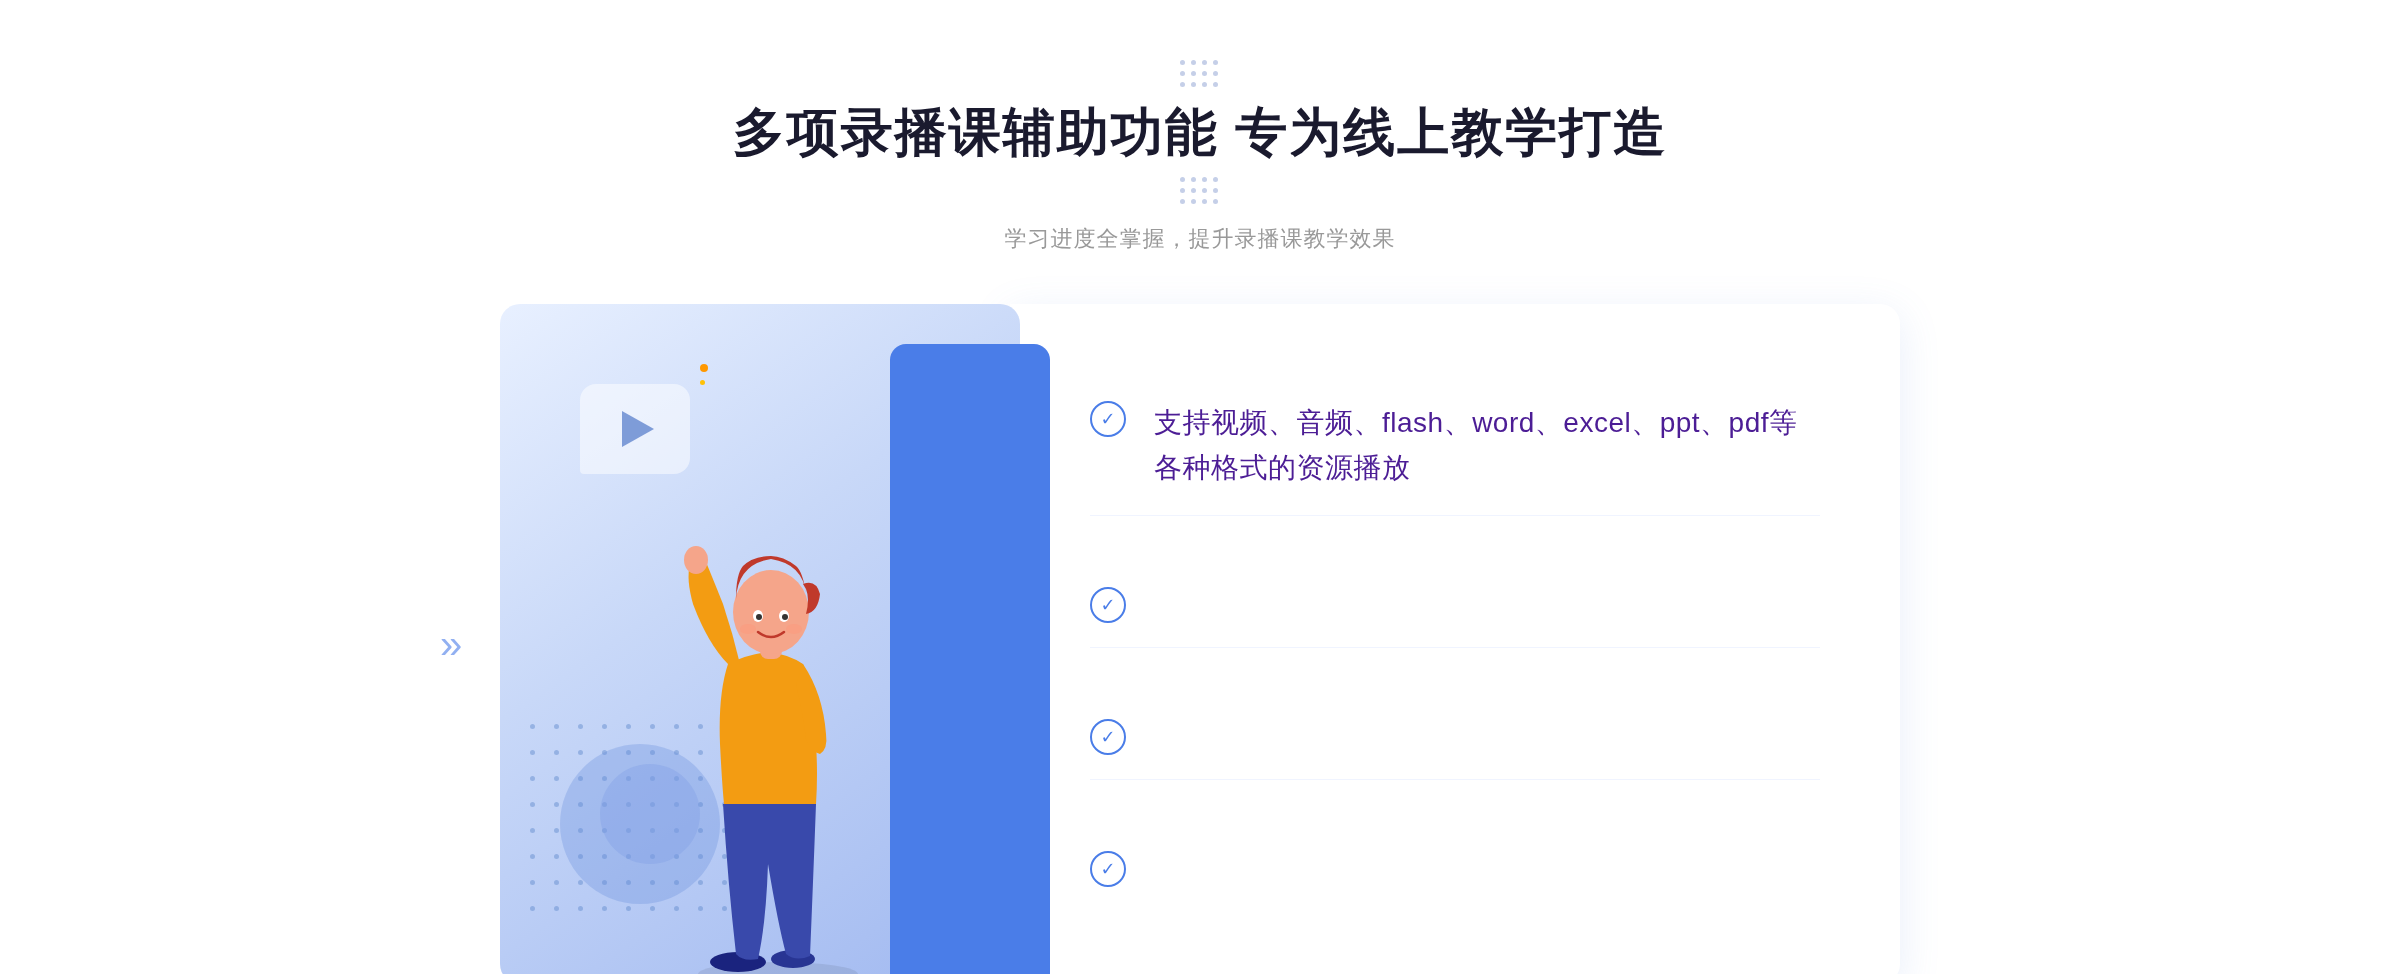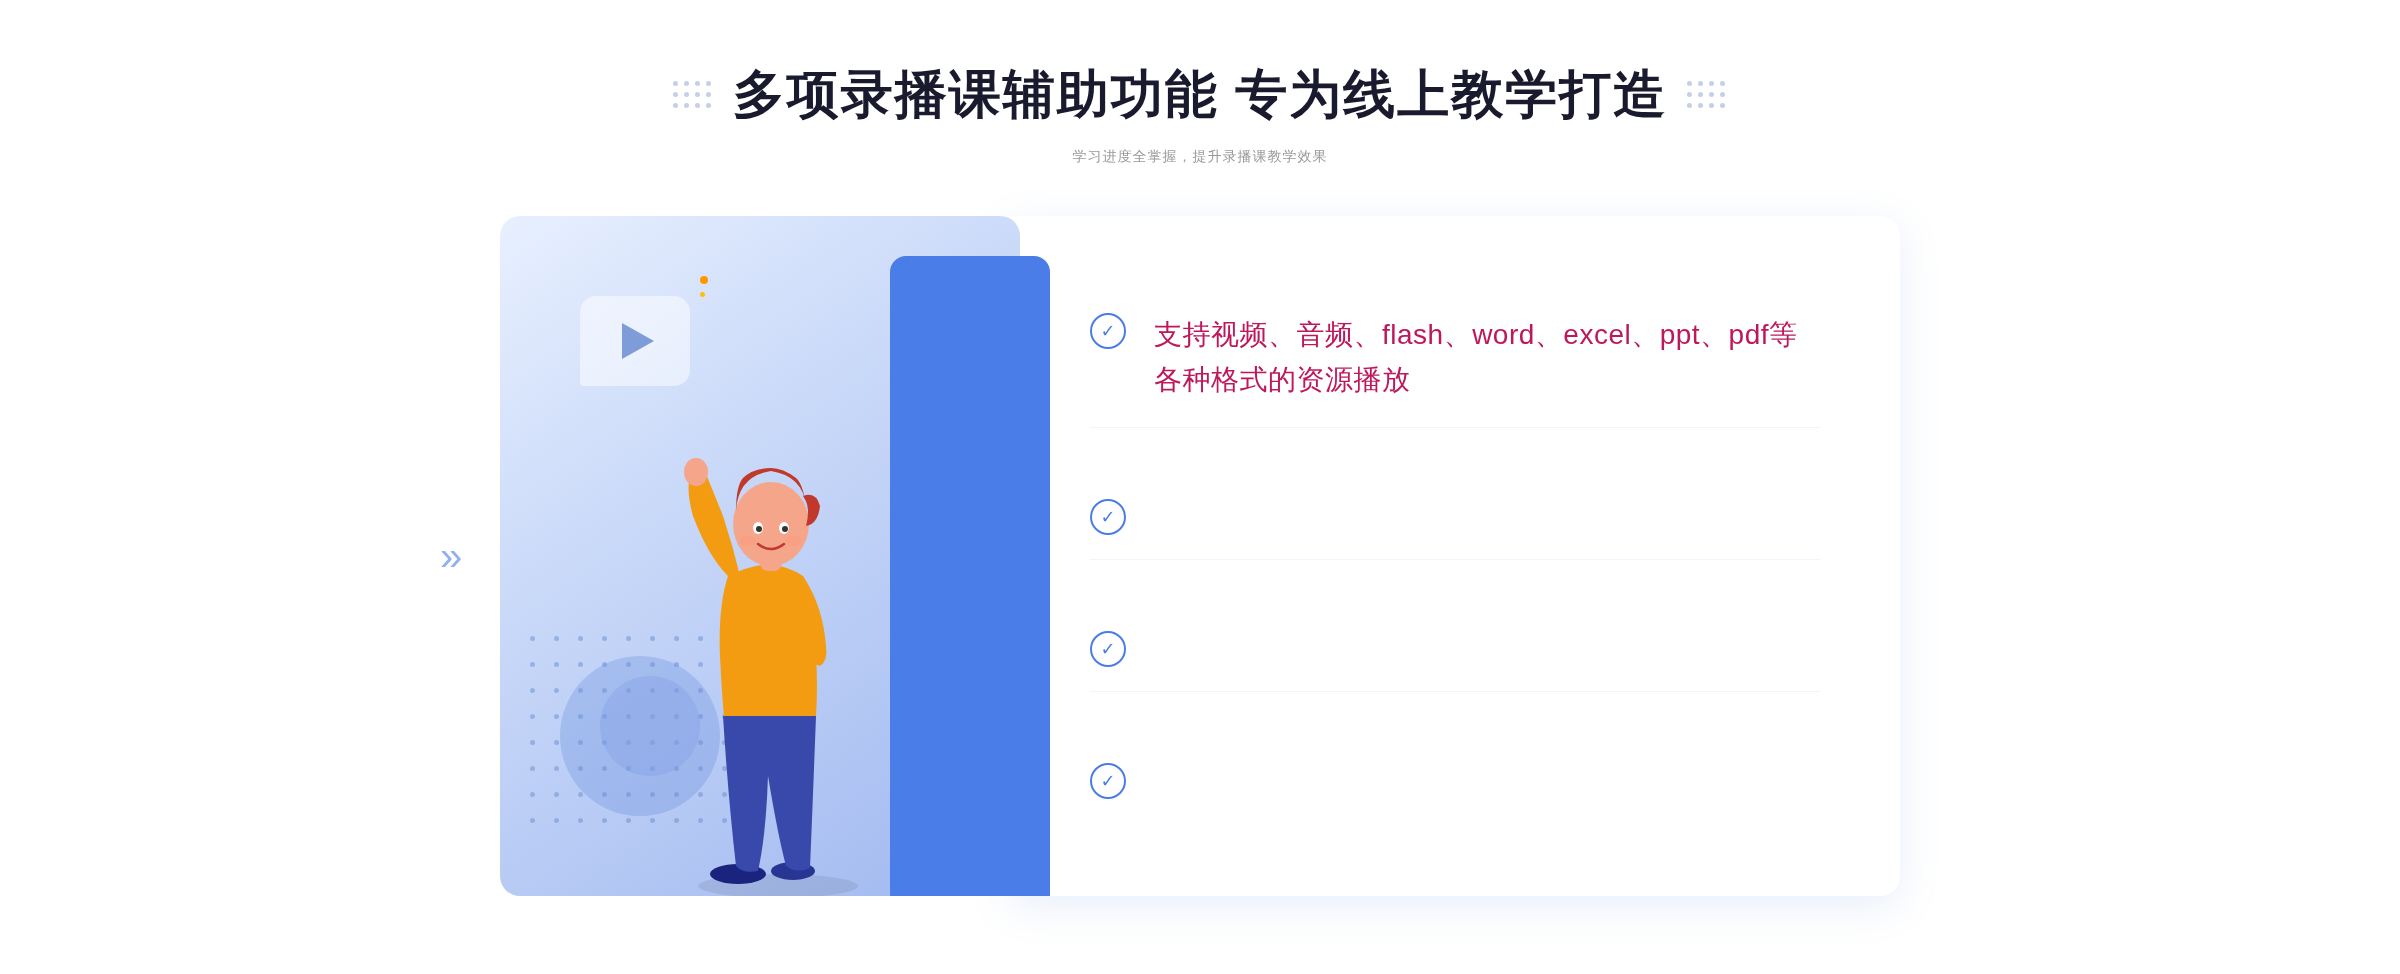--- a/index.html
+++ b/index.html
@@ -29,22 +29,23 @@
       margin-bottom: 50px;
       position: relative;
       display: flex;
       flex-direction: column;
       align-items: center;
     }
 
     .title-row {
       display: flex;
       align-items: center;
-      gap: 20px;
+      gap: 9px;
       margin-bottom: 18px;
+      flex-direction: column;
     }
 
     .dot-grid {
       display: grid;
       grid-template-columns: repeat(4, 7px);
       grid-template-rows: repeat(3, 7px);
       gap: 4px;
     }
 
     .dot-grid span {
@@ -56,21 +57,21 @@
     }
 
     .main-title {
       font-size: 52px;
       font-weight: 700;
       color: #1a1a2e;
       letter-spacing: 2px;
     }
 
     .sub-title {
-      font-size: 14px;
+      font-size: 22px;
       color: #999;
       letter-spacing: 1px;
     }
 
     
     .content-area {
       display: flex;
       align-items: stretch;
       width: 1400px;
       min-height: 680px;
@@ -263,21 +264,21 @@
     }
 
     .check-mark {
       color: #4a7de8;
       font-size: 18px;
       line-height: 1;
     }
 
     .feature-text {
       font-size: 28px;
-      color: #be185d;
+      color: #4c1d95;
       line-height: 1.6;
       font-weight: 400;
       letter-spacing: 0.5px;
     }
   </style>
 </head>
 <body>
 
 <div class="page-wrapper">
 

